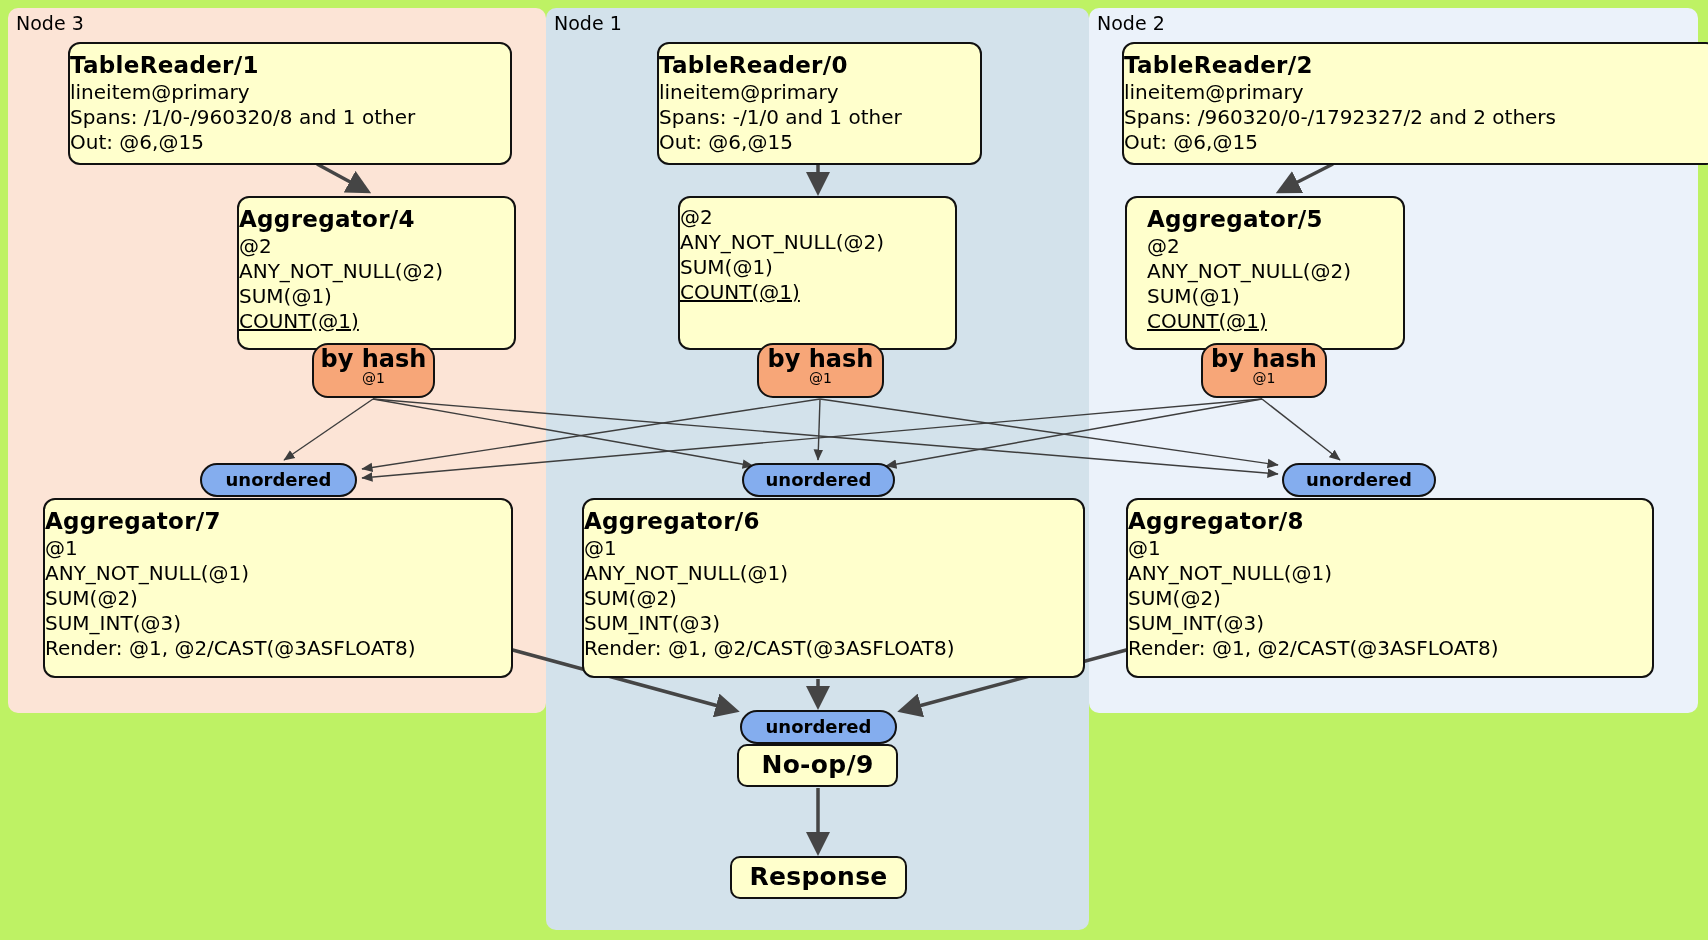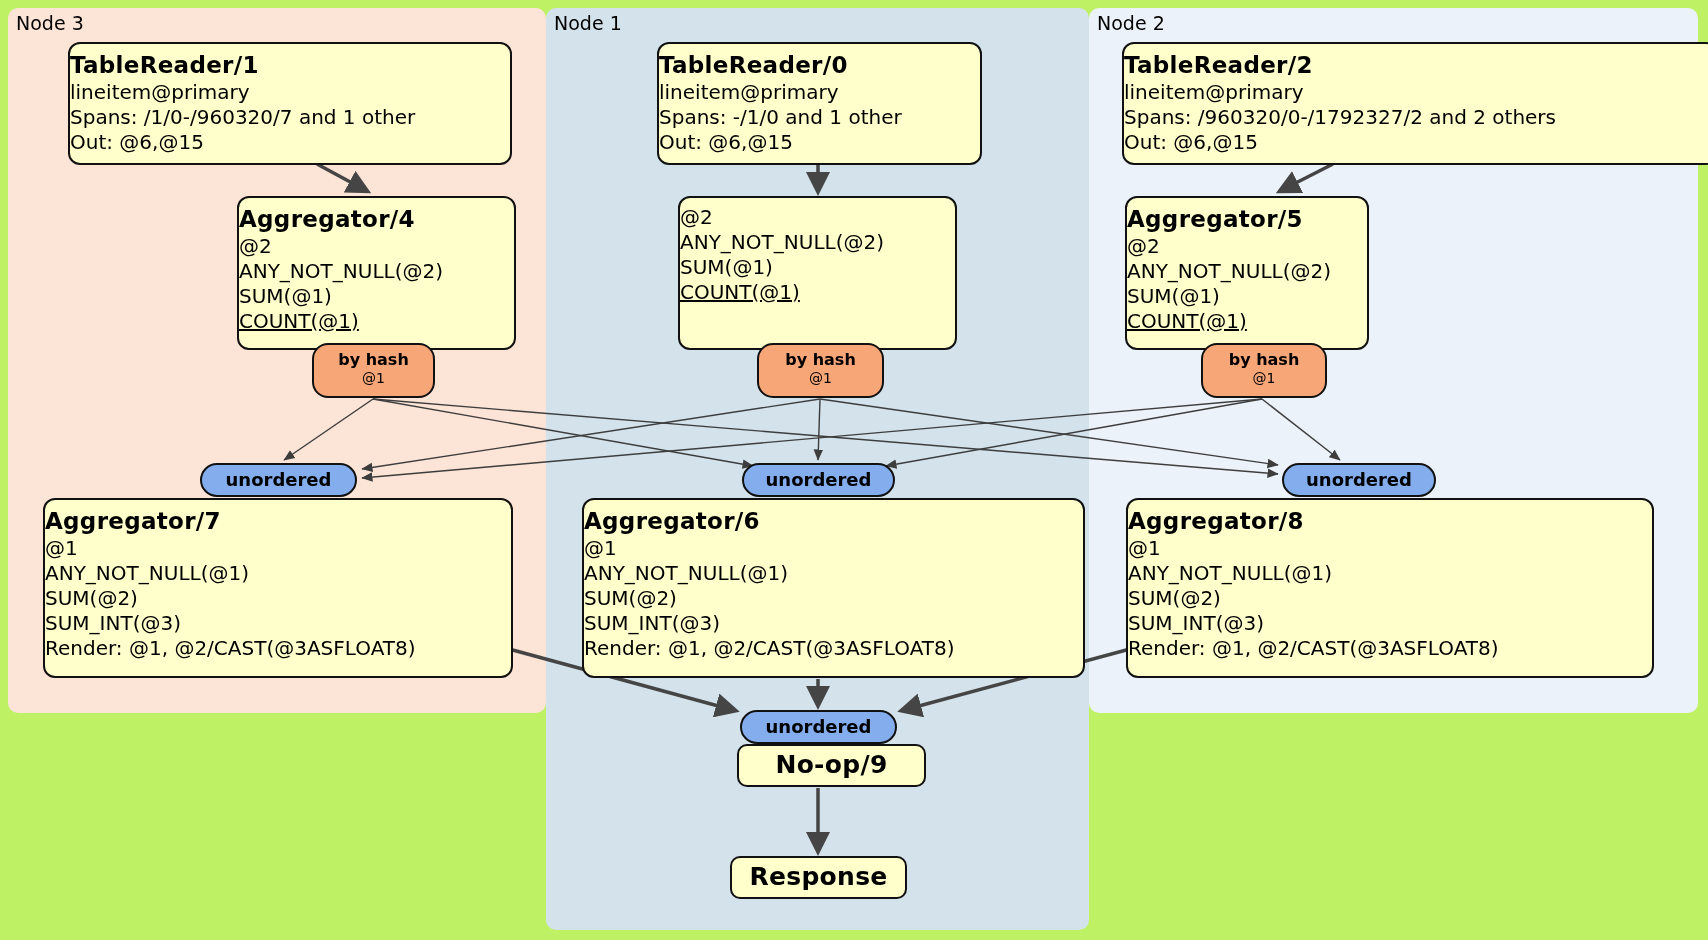--- a/index.html
+++ b/index.html
@@ -18,50 +18,50 @@
     position:absolute;box-sizing:border-box;background:var(--c-box-bg,#ffffcc);
     border:2px solid #111;border-radius:12px;
     font-size:20px;line-height:25px;padding-top:7px;z-index:2;
   }
   .box .title{font-weight:bold;font-size:23px;line-height:29px;letter-spacing:.3px;}
   .u{text-decoration:underline;}
   .router{
     position:absolute;box-sizing:border-box;background:var(--c-router-bg,#f7a678);
     border:2px solid #111;border-radius:16px;text-align:center;z-index:3;
   }
-  .router .rlabel{font-weight:bold;font-size:16px;line-height:21px;margin-top:4px;}
+  .router .rlabel{font-weight:bold;font-size:24px;line-height:21px;margin-top:4px;}
   .router .rdetail{font-size:14px;line-height:17px;}
   .sync{
     position:absolute;box-sizing:border-box;background:var(--c-sync-bg,#84adee);
     border:2px solid #111;border-radius:17px;text-align:center;
     font-weight:bold;font-size:18px;line-height:29px;z-index:3;
   }
   .mini{
     position:absolute;box-sizing:border-box;background:var(--c-box-bg,#ffffcc);
     border:2px solid #111;border-radius:10px;text-align:center;
     font-weight:bold;font-size:25px;line-height:38px;z-index:2;letter-spacing:.3px;
   }
   
   #tr1{left:68px;top:42px;width:444px;height:123px;}
   #tr0{left:657px;top:42px;width:325px;height:123px;}
   #tr2{left:1122px;top:42px;width:596px;height:123px;}
   #agg4{left:237px;top:196px;width:279px;height:154px;}
   #agg3{left:678px;top:196px;width:279px;height:154px;}
-  #agg5{left:1125px;top:196px;width:244px;height:154px;}
+  #agg5{left:1125px;top:196px;width:280px;height:154px;padding-left:20px;}
   #byhash-l{left:312px;top:343px;width:123px;height:55px;}
   #byhash-m{left:757px;top:343px;width:127px;height:55px;}
   #byhash-r{left:1201px;top:343px;width:126px;height:55px;}
   #uno-l{left:200px;top:463px;width:157px;height:34px;}
   #uno-m{left:742px;top:463px;width:153px;height:34px;}
   #uno-r{left:1282px;top:463px;width:154px;height:34px;}
   #agg7{left:43px;top:498px;width:470px;height:180px;}
   #agg6{left:582px;top:498px;width:503px;height:180px;}
   #agg8{left:1126px;top:498px;width:528px;height:180px;}
   #uno-b{left:740px;top:710px;width:157px;height:34px;}
-  #noop{left:737px;top:744px;width:189px;height:43px;}
+  #noop{left:737px;top:744px;width:161px;height:43px;}
   #resp{left:730px;top:856px;width:177px;height:43px;}
   #lbl-node3{left:16px;top:12px;}
   #lbl-node1{left:554px;top:12px;}
   #lbl-node2{left:1097px;top:12px;}
 </style>
 </head>
 <body>
 
 <div class="canvas">
 
@@ -104,21 +104,21 @@
       <path d="M820,399 L1278,465" marker-end="url(#ah-thin)"></path>
       <path d="M1262,399 L362,478" marker-end="url(#ah-thin)"></path>
       <path d="M1262,399 L886,466" marker-end="url(#ah-thin)"></path>
       <path d="M1262,399 L1340,460" marker-end="url(#ah-thin)"></path>
     </g>
   </svg>
 
   <div class="box" id="tr1">
     <div class="title">TableReader/1</div>
     <div>lineitem@primary</div>
-    <div>Spans: /1/0-/960320/7 and 1 other</div>
+    <div>Spans: /1/0-/960320/8 and 1 other</div>
     <div>Out: @6,@15</div>
   </div>
   <div class="box" id="tr0">
     <div class="title">TableReader/0</div>
     <div>lineitem@primary</div>
     <div>Spans: -/1/0 and 1 other</div>
     <div>Out: @6,@15</div>
   </div>
   <div class="box" id="tr2">
     <div class="title">TableReader/2</div>

